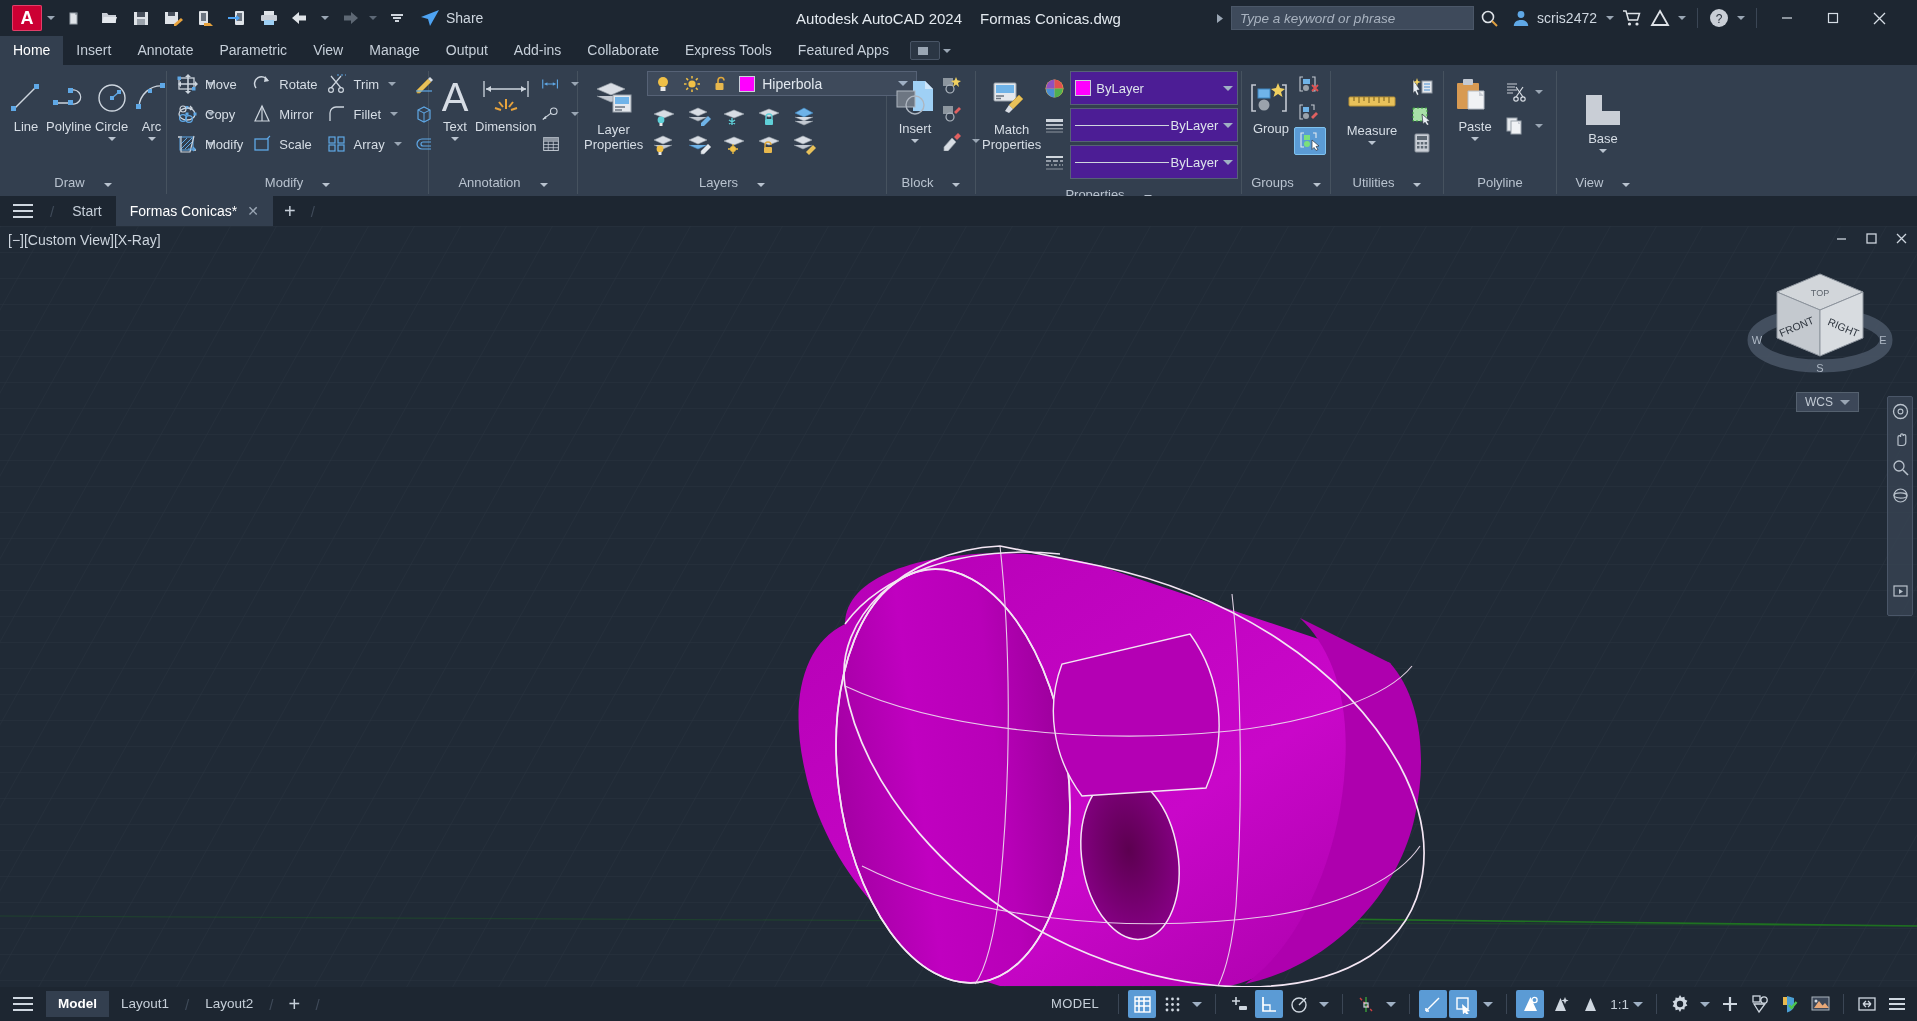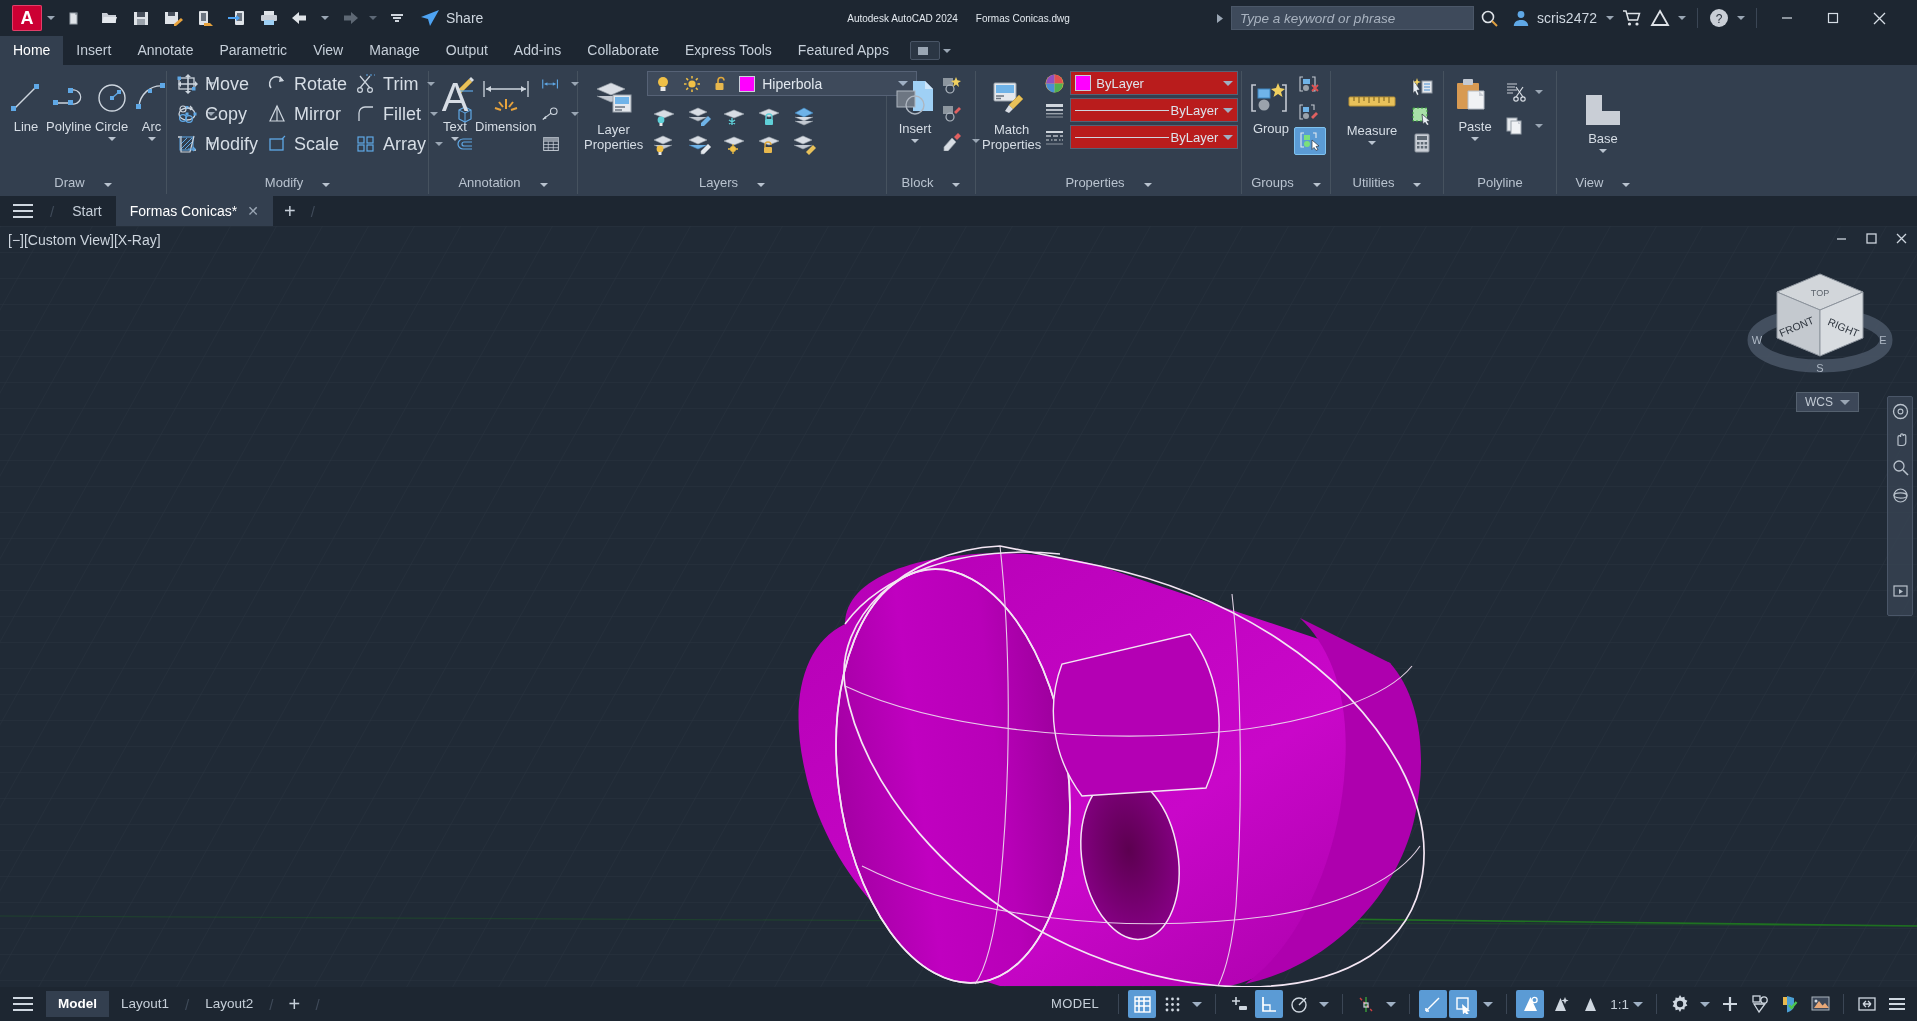--- a/index.html
+++ b/index.html
@@ -35,21 +35,21 @@
     border-top:4px solid #9aa6b4; margin:0 3px;
   }
   .caret-dim { border-top-color:#5d6876; }
   .share {
     display:flex; align-items:center; gap:6px; margin-left:8px;
     color:#cfd7e0; font-size:14px;
   }
   .title-center {
     position:absolute; left:0; right:0; top:0; height:36px;
     display:flex; align-items:center; justify-content:center;
-    gap:18px; font-size:10px; color:#e3e9ef; pointer-events:none;
+    gap:18px; font-size:15px; color:#e3e9ef; pointer-events:none;
   }
   .title-right {
     position:absolute; right:0; top:0; height:36px; display:flex; align-items:center; gap:2px;
     padding-right:16px;
   }
   .searchbox {
     width:243px; height:24px; background:#3e4a5b; border:1px solid #4b5768;
     display:flex; align-items:center; padding-left:8px;
     font-style:italic; font-size:13.5px; color:#a9b3c0;
   }
@@ -93,39 +93,39 @@
     padding-top:4px; font-size:13px; color:#d6dde5; text-align:center; border-radius:2px;
   }
   .bigbtn .glyph { height:44px; display:flex; align-items:flex-end; justify-content:center; }
   .bigbtn .lbl { margin-top:3px; line-height:14px; }
   .dropcaret {
     width:0;height:0;border-left:4px solid transparent;border-right:4px solid transparent;
     border-top:4px solid #b9c3cf; margin-top:3px;
   }
   .smallrow {
     display:flex; align-items:center; height:30px; padding:0 4px; border-radius:2px;
-    font-size:18px; color:#d6dde5; gap:6px; white-space:nowrap;
+    font-size:13px; color:#d6dde5; gap:6px; white-space:nowrap;
   }
   .icobox { width:22px;height:22px; display:flex;align-items:center;justify-content:center; }
   .colstack { display:flex; flex-direction:column; }
 
   
   .layer-ctl {
     display:flex; align-items:center; height:25px; width:270px;
     background:#3e4a5b; border:1px solid #566276; gap:7px; padding:0 4px;
   }
   .layer-name { font-size:14px; color:#e2e8ef; flex:1; }
   .swatch { width:16px;height:16px; background:#ff00ff; border:1px solid #c8cfd8; }
   .lgrid { display:flex; gap:1px; }
 
   
   .prop-row { display:flex; align-items:center; gap:5px; margin-bottom:3px; }
   .prop-ctl {
-    width:160px; height:24px; background:#b91c1c; border:1px solid #566276;
-    display:flex; align-items:center; padding:4px 4px; gap:5px;
+    width:160px; height:24px; background:#4c1d95; border:1px solid #566276;
+    display:flex; align-items:center; padding:16px 4px; gap:5px;
     font-size:13px; color:#dde4ec; justify-content:flex-end;
   }
   .caret-f { width:0;height:0;border-left:5px solid transparent;border-right:5px solid transparent;
              border-top:5px solid #9fb0c4; }
 
   
   .filetabs {
     position:absolute; left:0; top:196px; width:1917px; height:30px;
     background:#1d2631; display:flex; align-items:center; font-size:14px;
   }

